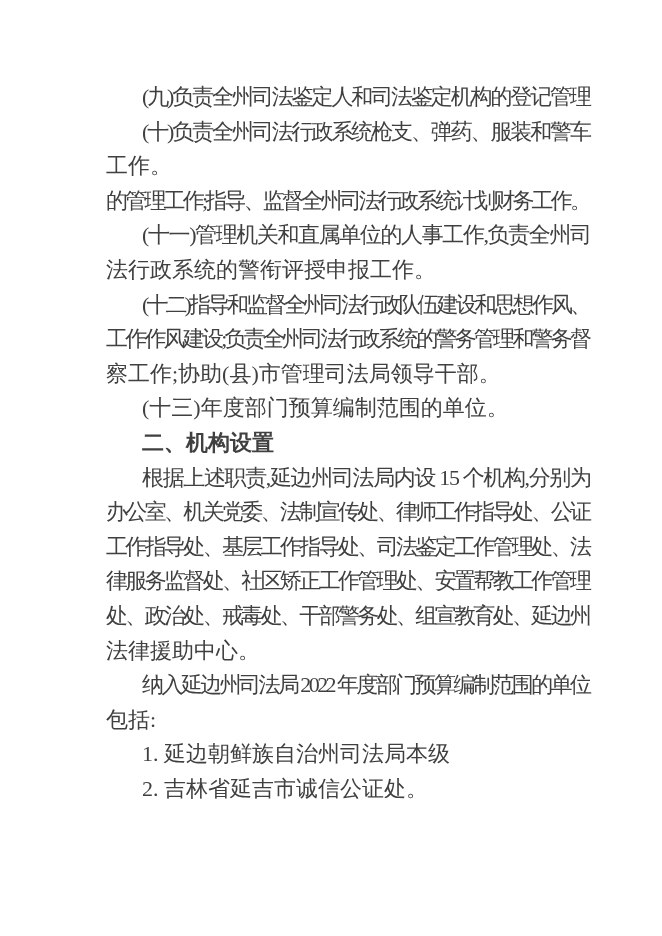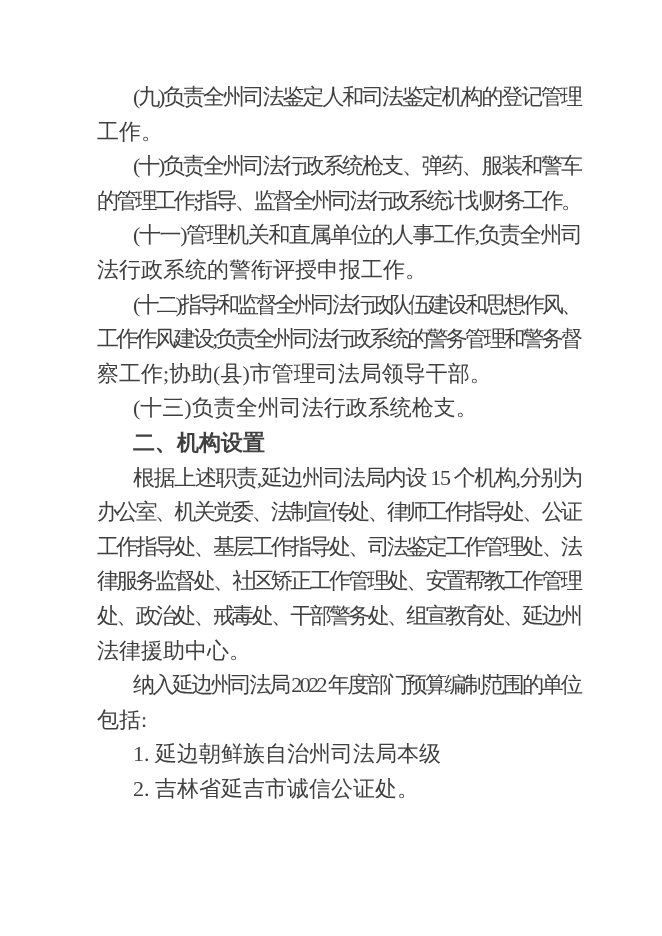--- a/index.html
+++ b/index.html
@@ -13,21 +13,21 @@
   .page {
     position: relative;
     width: 662px;
     height: 936px;
     background: #ffffff;
     font-family: "Liberation Serif", "DejaVu Serif", serif;
     color: #404040;
   }
   .textcol {
     position: absolute;
-    left: 97px;
+    left: 106px;
     top: 80px;
     width: 486px;
     font-size: 22px;
     line-height: 34.6px;
   }
   .line {
     white-space: nowrap;
     height: 34.6px;
     overflow: visible;
   }
@@ -41,29 +41,29 @@
     display: inline-block;
     white-space: nowrap;
   }
 </style>
 </head>
 <body>
 
 <div class="page">
   <div class="textcol">
       <div class="line indent"><span style="letter-spacing: -2.11549px; margin-right: 2.11549px;">(九)负责全州司法鉴定人和司法鉴定机构的登记管理</span></div>
+      <div class="line indent"><span style="letter-spacing: -2.11549px; margin-right: 2.11549px;">(十)负责全州司法行政系统枪支、弹药、服装和警车</span></div>
       <div class="line"><span>工作。</span></div>
-      <div class="line indent"><span style="letter-spacing: -2.11549px; margin-right: 2.11549px;">(十)负责全州司法行政系统枪支、弹药、服装和警车</span></div>
       <div class="line"><span style="letter-spacing: -2.805px; margin-right: 2.805px;">的管理工作;指导、监督全州司法行政系统计划财务工作。</span></div>
       <div class="line indent"><span style="letter-spacing: -1.3981px; margin-right: 1.3981px;">(十一)管理机关和直属单位的人事工作,负责全州司</span></div>
       <div class="line"><span>法行政系统的警衔评授申报工作。</span></div>
       <div class="line indent"><span style="letter-spacing: -2.94401px; margin-right: 21px;">(十二)指导和监督全州司法行政队伍建设和思想作风、</span></div>
       <div class="line"><span style="letter-spacing: -2.805px; margin-right: 2.805px;">工作作风建设;负责全州司法行政系统的警务管理和警务督</span></div>
       <div class="line"><span>察工作;协助(县)市管理司法局领导干部。</span></div>
-      <div class="line indent"><span>(十三)负责全州司法行政系统枪支。</span></div>
+      <div class="line indent"><span>(十三)年度部门预算编制范围的单位。</span></div>
       <div class="line indent"><span class="bold">二、机构设置</span></div>
       <div class="line indent"><span style="letter-spacing: -1.36px; margin-right: 1.36px; text-align: center;">根据上述职责,延边州司法局内设 15 个机构,分别为</span></div>
       <div class="line"><span style="letter-spacing: -2.66667px; margin-right: 2.66667px;">办公室、机关党委、法制宣传处、律师工作指导处、公证</span></div>
       <div class="line"><span style="letter-spacing: -2.66667px; margin-right: 2.66667px;">工作指导处、基层工作指导处、司法鉴定工作管理处、法</span></div>
       <div class="line"><span style="letter-spacing: -2.66667px; margin-right: 5px;">律服务监督处、社区矫正工作管理处、安置帮教工作管理</span></div>
       <div class="line"><span style="letter-spacing: -2.66667px; margin-right: 2.66667px;">处、政治处、戒毒处、干部警务处、组宣教育处、延边州</span></div>
       <div class="line"><span>法律援助中心。</span></div>
       <div class="line indent"><span style="letter-spacing: -2.57692px; margin-right: 2.57692px;">纳入延边州司法局 2022 年度部门预算编制范围的单位</span></div>
       <div class="line"><span>包括:</span></div>
       <div class="line indent"><span>1. 延边朝鲜族自治州司法局本级</span></div>

